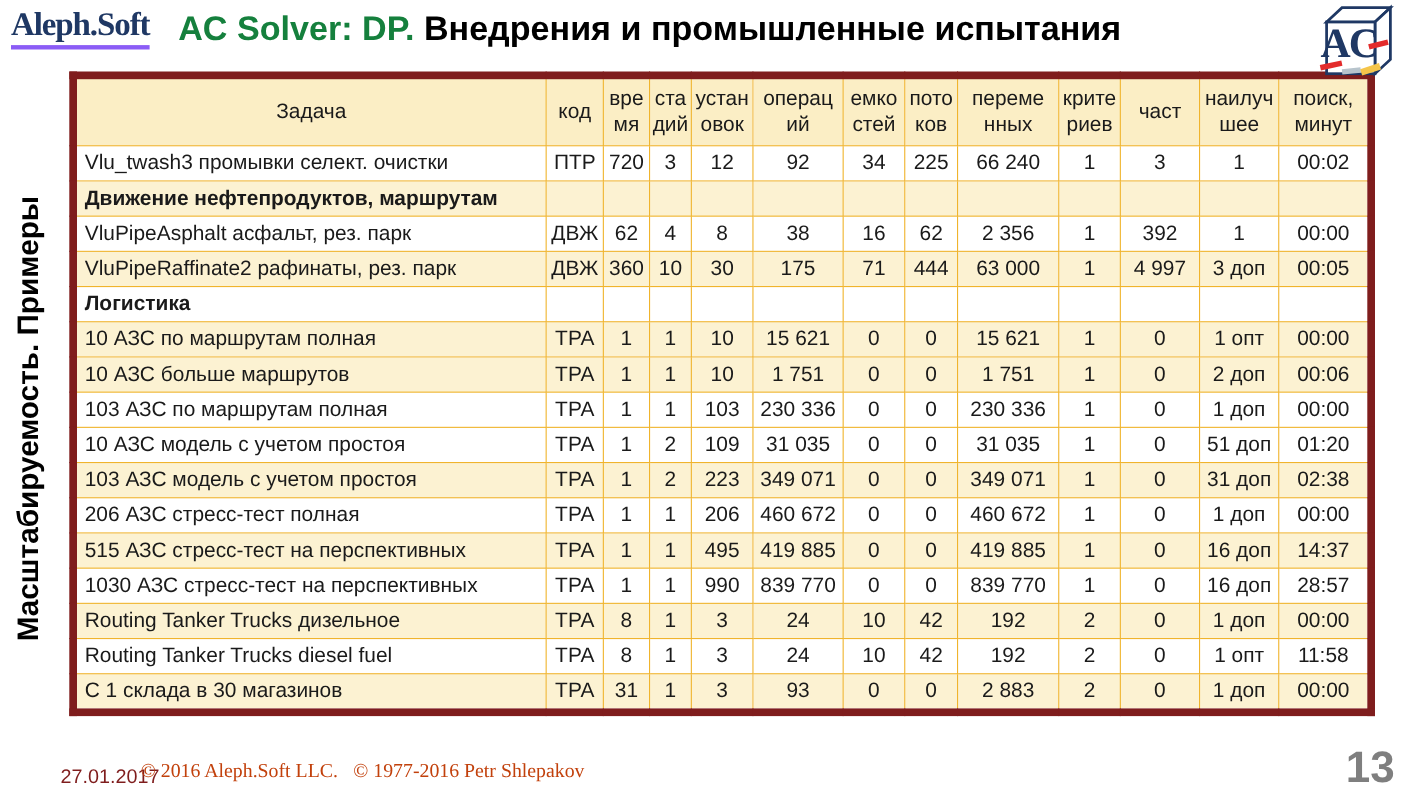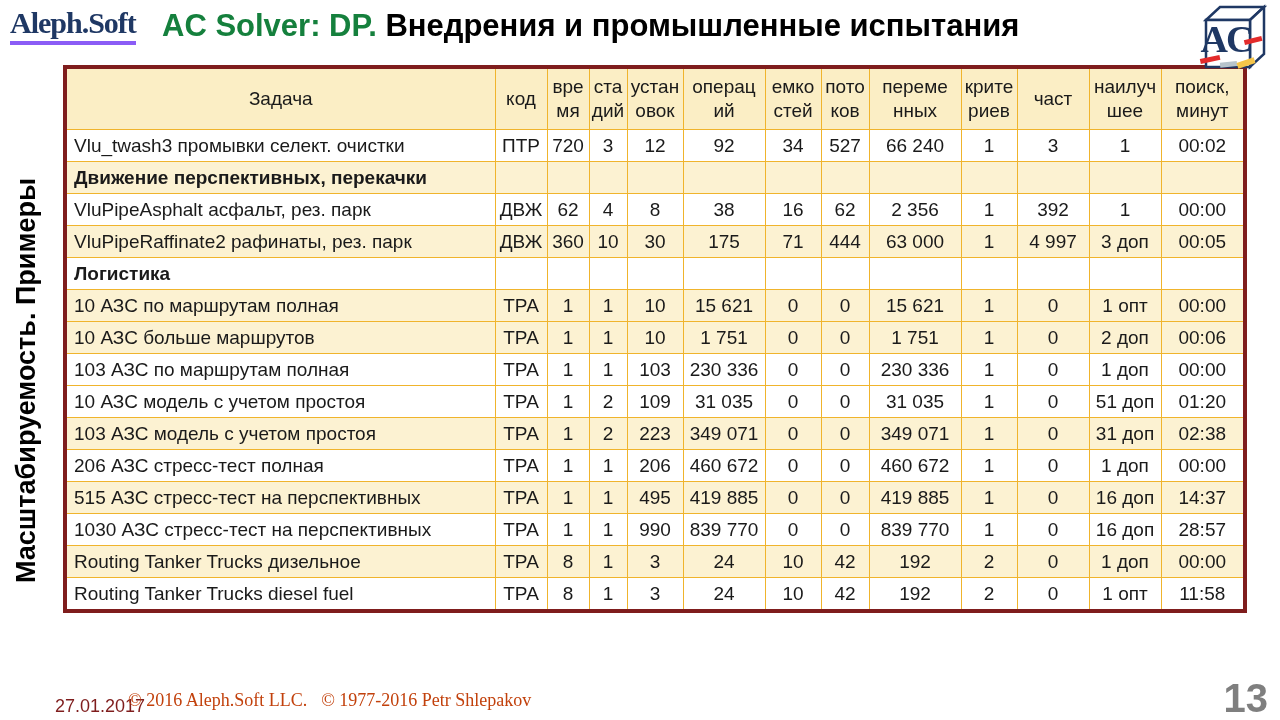--- a/index.html
+++ b/index.html
@@ -19,21 +19,21 @@
 
   
   .side-label{position:absolute;left:0;top:100px;width:52px;height:560px;
     display:flex;align-items:center;justify-content:center;}
   .side-label span{transform:rotate(-90deg);white-space:nowrap;
     font-weight:bold;font-size:27px;color:#000;}
 
   
   .tbl-wrap{position:absolute;left:63px;top:65px;}
   table{border-collapse:collapse;table-layout:fixed;width:1180px;
-    border:4px solid #7f1d1d;font-size:19px;color:#1a1a1a;}
+    border:7px solid #7f1d1d;font-size:19px;color:#1a1a1a;}
   th,td{border:1px solid #F0B42C;overflow:hidden;}
   thead th{height:58px;background:#FBEEC5;font-weight:normal;
     text-align:center;vertical-align:middle;white-space:pre-line;line-height:1.25;}
   tbody td{height:29px;text-align:center;vertical-align:middle;background:#ffffff;}
   tbody tr.band td{background:#FCF2D2;}
   tbody td.task{text-align:left;padding-left:7px;}
   tbody tr.section td.task{font-weight:bold;}
 
   
   .footer-date{position:absolute;left:55px;top:696px;font-size:18px;color:#7f1d1d;}
@@ -114,29 +114,29 @@
         </thead>
       <tbody id="table-body">
           <tr class="">
             <td class="task">Vlu_twash3 промывки селект. очистки</td>
             <td>ПТР</td>
             <td>720</td>
             <td>3</td>
             <td>12</td>
             <td>92</td>
             <td>34</td>
-            <td>527</td>
+            <td>225</td>
             <td>66 240</td>
             <td>1</td>
             <td>3</td>
             <td>1</td>
             <td>00:02</td>
           </tr>
           <tr class="band section">
-            <td class="task">Движение перспективных, перекачки</td>
+            <td class="task">Движение нефтепродуктов, маршрутам</td>
             <td></td>
             <td></td>
             <td></td>
             <td></td>
             <td></td>
             <td></td>
             <td></td>
             <td></td>
             <td></td>
             <td></td>
@@ -331,20 +331,35 @@
             <td>3</td>
             <td>24</td>
             <td>10</td>
             <td>42</td>
             <td>192</td>
             <td>2</td>
             <td>0</td>
             <td>1 опт</td>
             <td>11:58</td>
           </tr>
+          <tr class="band ">
+            <td class="task">С 1 склада в 30 магазинов</td>
+            <td>ТРА</td>
+            <td>31</td>
+            <td>1</td>
+            <td>3</td>
+            <td>93</td>
+            <td>0</td>
+            <td>0</td>
+            <td>2 883</td>
+            <td>2</td>
+            <td>0</td>
+            <td>1 доп</td>
+            <td>00:00</td>
+          </tr>
         </tbody>
     </table>
   </div>
 
   <div class="footer-date">27.01.2017</div>
   <div class="footer-copy"><span>© 2016 Aleph.Soft LLC.</span><span class="gap"></span><span>© 1977-2016 Petr Shlepakov</span></div>
   <div class="page-number">13</div>
 
 </div>
 

